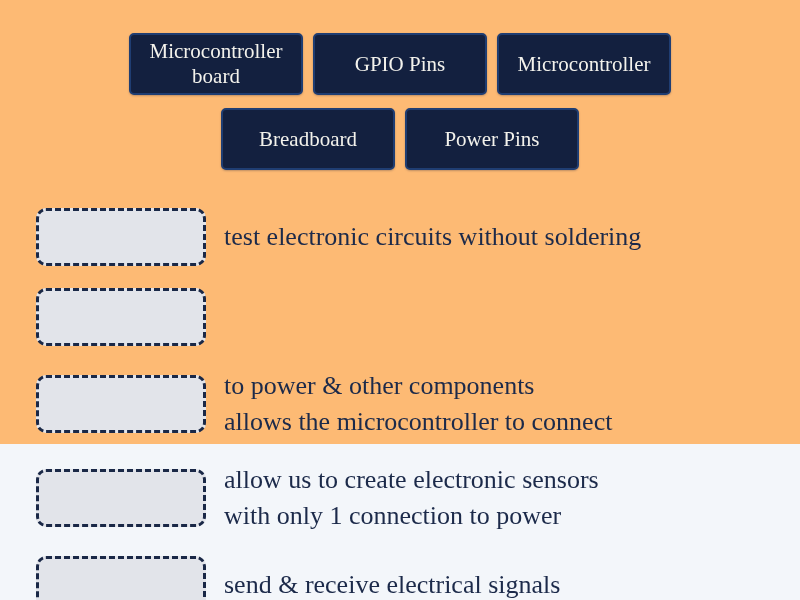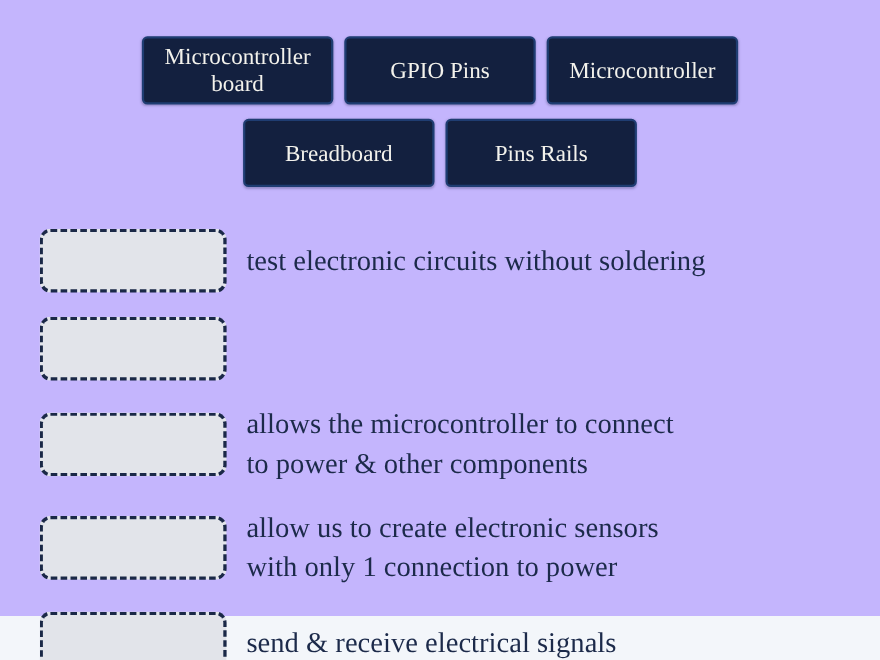--- a/index.html
+++ b/index.html
@@ -3,22 +3,22 @@
 <meta charset="utf-8">
 <style>
   * { margin: 0; padding: 0; box-sizing: border-box; }
   html, body {
     width: 800px; height: 600px;
     font-family: "Liberation Serif", "DejaVu Serif", serif;
     background: #f3f6fa;
     overflow: hidden;
   }
   .stage {
-    width: 800px; height: 560px;
-    background: #c4b5fd;
+    width: 800px; height: 444px;
+    background: #fdba74;
     position: relative;
   }
   
   .tile-bank {
     padding-top: 33px;
     width: 562px;
     margin: 0 auto;
     display: flex;
     flex-wrap: wrap;
     justify-content: center;
@@ -76,42 +76,42 @@
 </head>
 <body>
 
 <div class="stage">
 
   <div class="tile-bank">
     <div class="tile">Microcontroller board</div>
     <div class="tile">GPIO Pins</div>
     <div class="tile">Microcontroller</div>
     <div class="tile">Breadboard</div>
-    <div class="tile">Pins Rails</div>
+    <div class="tile">Power Pins</div>
   </div>
 
   <div class="match-list">
 
     <div class="match-row">
       <div class="dropzone"></div>
       <div class="definition">
         <span class="def-line">test electronic circuits without soldering</span>
 
       </div>
     </div>
 
     <div class="match-row">
       <div class="dropzone"></div>
     </div>
 
     <div class="match-row">
       <div class="dropzone"></div>
       <div class="definition">
+        <span class="def-line">to power &amp; other components</span>
         <span class="def-line">allows the microcontroller to connect</span>
-        <span class="def-line">to power &amp; other components</span>
       </div>
     </div>
 
     <div class="match-row">
       <div class="dropzone"></div>
       <div class="definition">
         <span class="def-line">allow us to create electronic sensors</span>
         <span class="def-line">with only 1 connection to power</span>
       </div>
     </div>

